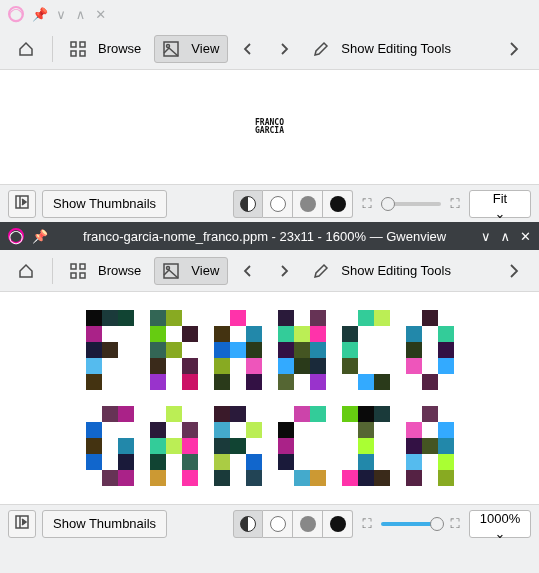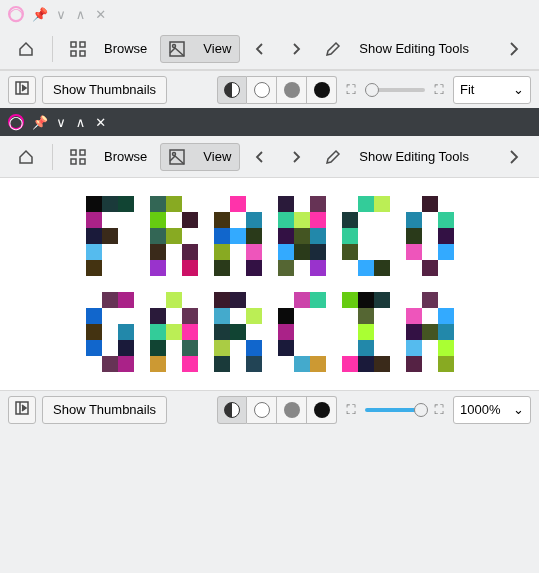--- a/index.html
+++ b/index.html
@@ -9,21 +9,21 @@
 .titlebar.active{background:#3a3e42;color:#fcfcfc;}
 .titlebar.inactive{background:#eff0f1;color:#a8abad;}
 .tb-icon{width:16px;height:16px;border-radius:50%;border:2px solid;display:flex;align-items:center;justify-content:center;flex-shrink:0;}
 .titlebar.active .tb-icon{border-color:#f500a5;color:#fff;}
 .titlebar.inactive .tb-icon{border-color:#f6a0d4;color:#f6a0d4;}
 .pin{flex-shrink:0;}
 .tb-title{flex:1;text-align:center;white-space:nowrap;overflow:hidden;text-overflow:ellipsis;}
 .tb-ctrl{display:flex;gap:10px;flex-shrink:0;}
 .tb-ctrl span{cursor:pointer;}
 .toolbar{display:flex;align-items:center;height:42px;padding:0 8px;gap:4px;background:#eff0f1;border-bottom:1px solid #d9d9d9;}
-.tbtn{display:flex;align-items:center;gap:18px;padding:5px 8px;border-radius:3px;cursor:pointer;border:1px solid transparent;}
+.tbtn{display:flex;align-items:center;gap:12px;padding:5px 8px;border-radius:3px;cursor:pointer;border:1px solid transparent;}
 .tbtn.sel{background:#dadbdc;border:1px solid #bcbcbc;}
 .sep{width:1px;height:26px;background:#cfcfcf;margin:0 4px;}
 .icon{display:inline-flex;}
 .home-icon svg,.grid-icon svg,.image-icon svg,.pencil-icon svg,.chev svg,.big-chev svg{stroke:#4d4d4d;}
 .canvas{background:#fff;display:flex;align-items:center;justify-content:center;}
 .botbar{display:flex;align-items:center;height:38px;padding:4px 8px;gap:6px;background:#eff0f1;border-top:1px solid #d9d9d9;}
 .square-btn{width:28px;height:28px;display:flex;align-items:center;justify-content:center;border:1px solid #bbb;border-radius:3px;background:#f5f5f5;cursor:pointer;}
 .pill-btn{height:28px;padding:0 10px;display:flex;align-items:center;border:1px solid #bbb;border-radius:3px;background:#f5f5f5;cursor:pointer;}
 .color-group{display:flex;}
 .color-group .cbtn{width:30px;height:28px;display:flex;align-items:center;justify-content:center;border:1px solid #bbb;background:#f5f5f5;cursor:pointer;}
@@ -34,21 +34,21 @@
 .circ{width:16px;height:16px;border-radius:50%;}
 .half{background:linear-gradient(90deg,#333 50%,#fff 50%);border:1px solid #333;}
 .white{background:#fff;border:1px solid #777;}
 .gray{background:#888;}
 .black{background:#111;}
 .tiny-icon{width:16px;height:16px;display:flex;align-items:center;justify-content:center;color:#6b6b6b;}
 .slider{flex:1;height:4px;background:#c8c8c8;border-radius:2px;position:relative;min-width:60px;max-width:90px;}
 .slider .sdot{position:absolute;width:14px;height:14px;border-radius:50%;background:#eff0f1;border:1px solid #888;top:-5px;}
 .slider.active{background:#3daee9;}
 .slider.active .track{position:absolute;right:0;top:0;bottom:0;background:#c8c8c8;border-radius:0 2px 2px 0;}
-.zoom-sel{width:78px;height:28px;border:1px solid #bbb;border-radius:3px;background:#fff;display:flex;align-items:center;padding:0 6px;justify-content:space-between;cursor:pointer;}
+.zoom-sel{width:62px;height:28px;border:1px solid #bbb;border-radius:3px;background:#fff;display:flex;align-items:center;padding:0 6px;justify-content:space-between;cursor:pointer;flex-direction:column;}
 .smalltext{font-size:8px;line-height:8px;font-family:monospace;font-weight:bold;color:#111;}
 .pixart{display:grid;grid-template-columns:repeat(23,16px);grid-template-rows:repeat(11,16px);}
 .pixart div{width:16px;height:16px;}
 </style>
 </head>
 <body>
 
 <div class="win">
   <div class="titlebar inactive">
     <span class="tb-icon">◯</span>
@@ -115,20 +115,26 @@
     <span style="flex:1"></span>
     <span class="tbtn">
       <span class="icon big-chev">
           <svg width="16" height="16" fill="none" stroke-width="1.8">
             <path d="M5 2l6 6-6 6"></path>
           </svg>
         </span>
     </span>
   </div>
 
+  <div class="canvas" style="height:114px">
+    <div style="text-align:left">
+      <div class="smalltext">FRANCO</div>
+      <div class="smalltext">GARCIA</div>
+    </div>
+  </div>
 
   <div class="botbar">
     <span class="square-btn">
       <span><svg width="14" height="14" fill="none" stroke="#4d4d4d" stroke-width="1.5">
             <rect x="1" y="1" width="12" height="12"></rect>
             <line x1="5" y1="1" x2="5" y2="13"></line>
             <path d="M7 4l4 3-4 3" fill="#4d4d4d"></path>
           </svg></span>
     </span>
     <span class="pill-btn">
@@ -158,20 +164,21 @@
       <span>Fit</span>
       <span>⌄</span>
     </span>
   </div>
 </div>
 
 <div class="win">
   <div class="titlebar active">
     <span class="tb-icon">◯</span>
     <span class="pin" style="filter:brightness(2)">📌</span>
+    <span class="tb-title">franco-garcia-nome_franco.ppm - 23x11 - 1600% — Gwenview</span>
     <span class="tb-ctrl">
       <span>∨</span>
       <span>∧</span>
       <span>✕</span>
     </span>
   </div>
 
   <div class="toolbar">
     <span class="tbtn">
       <span class="icon home-icon">

